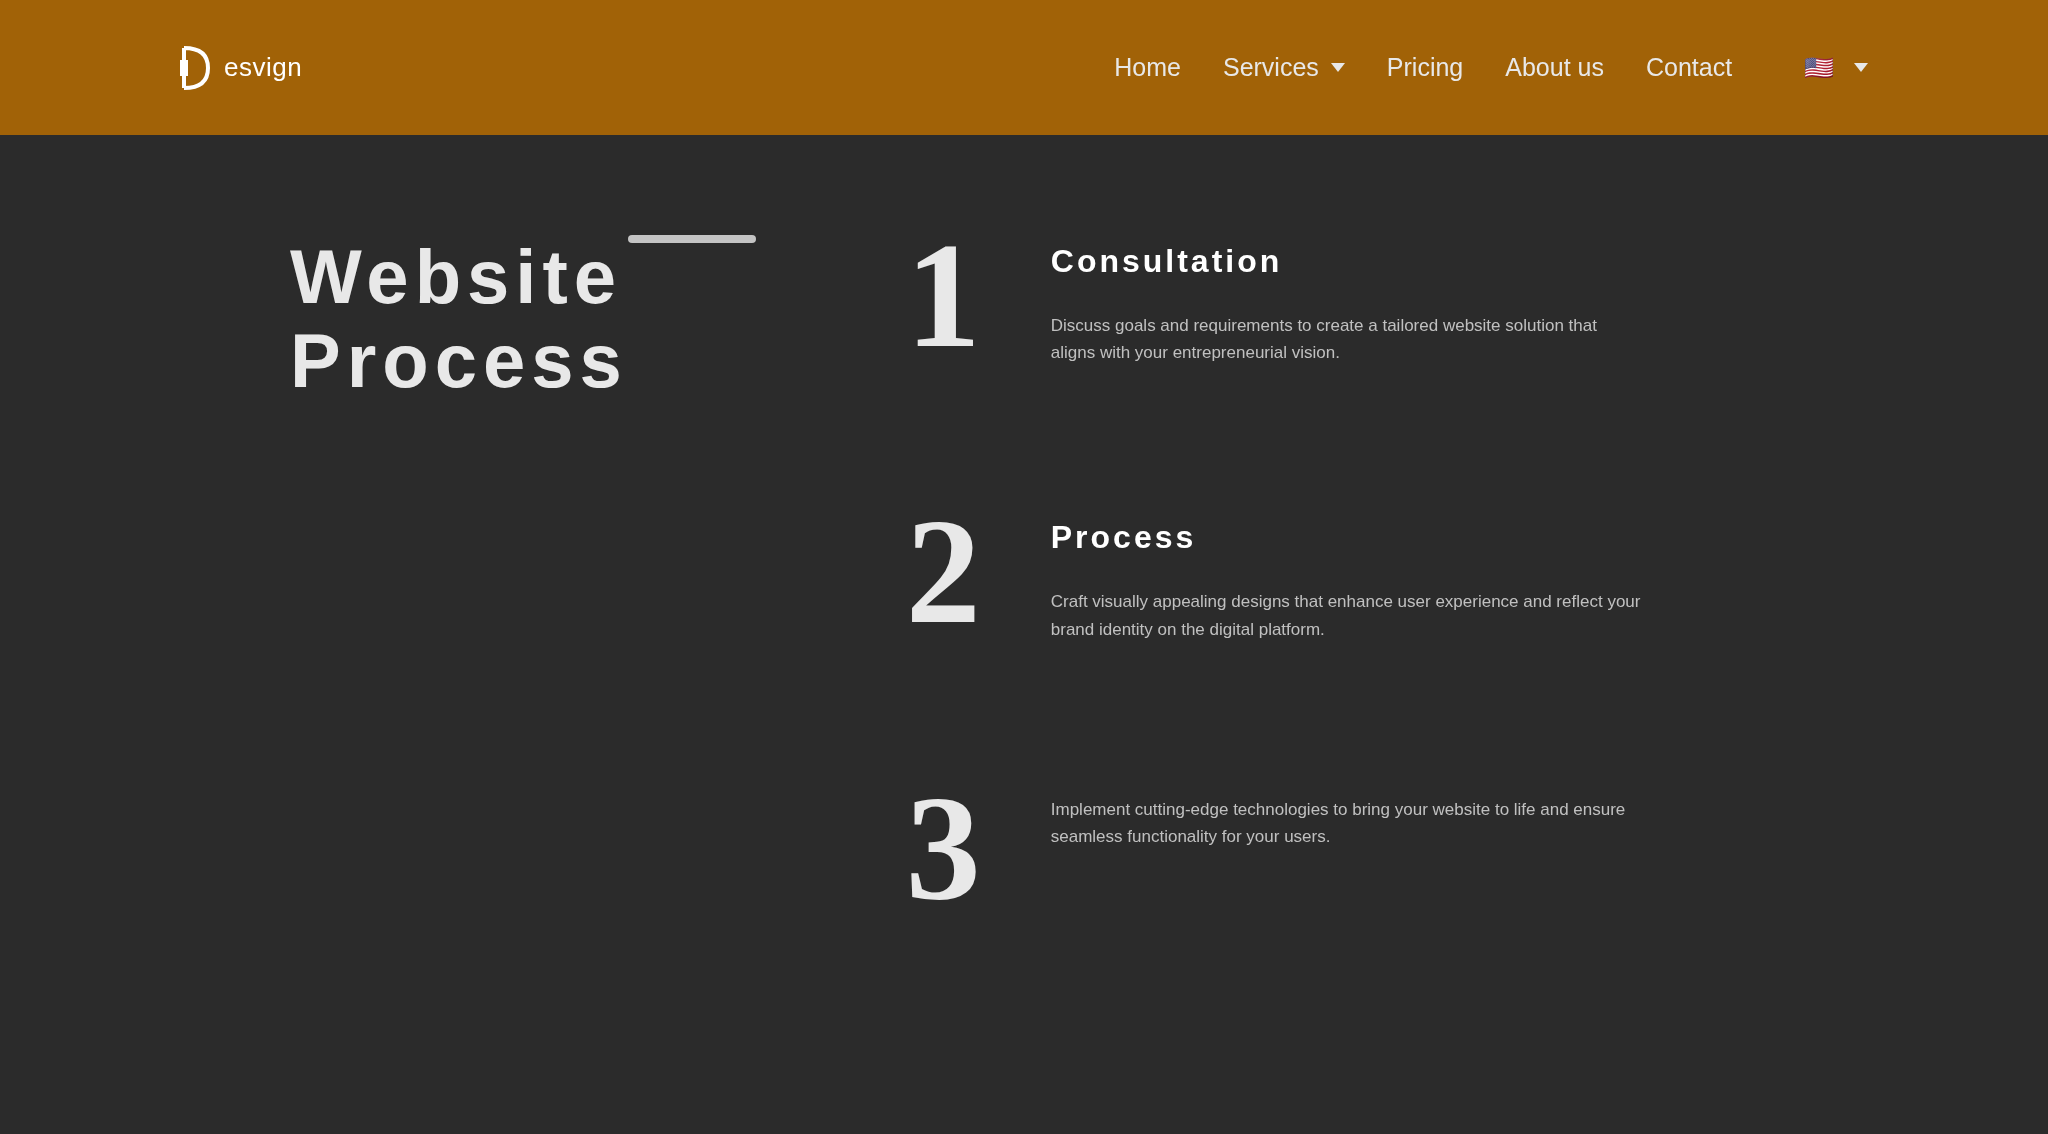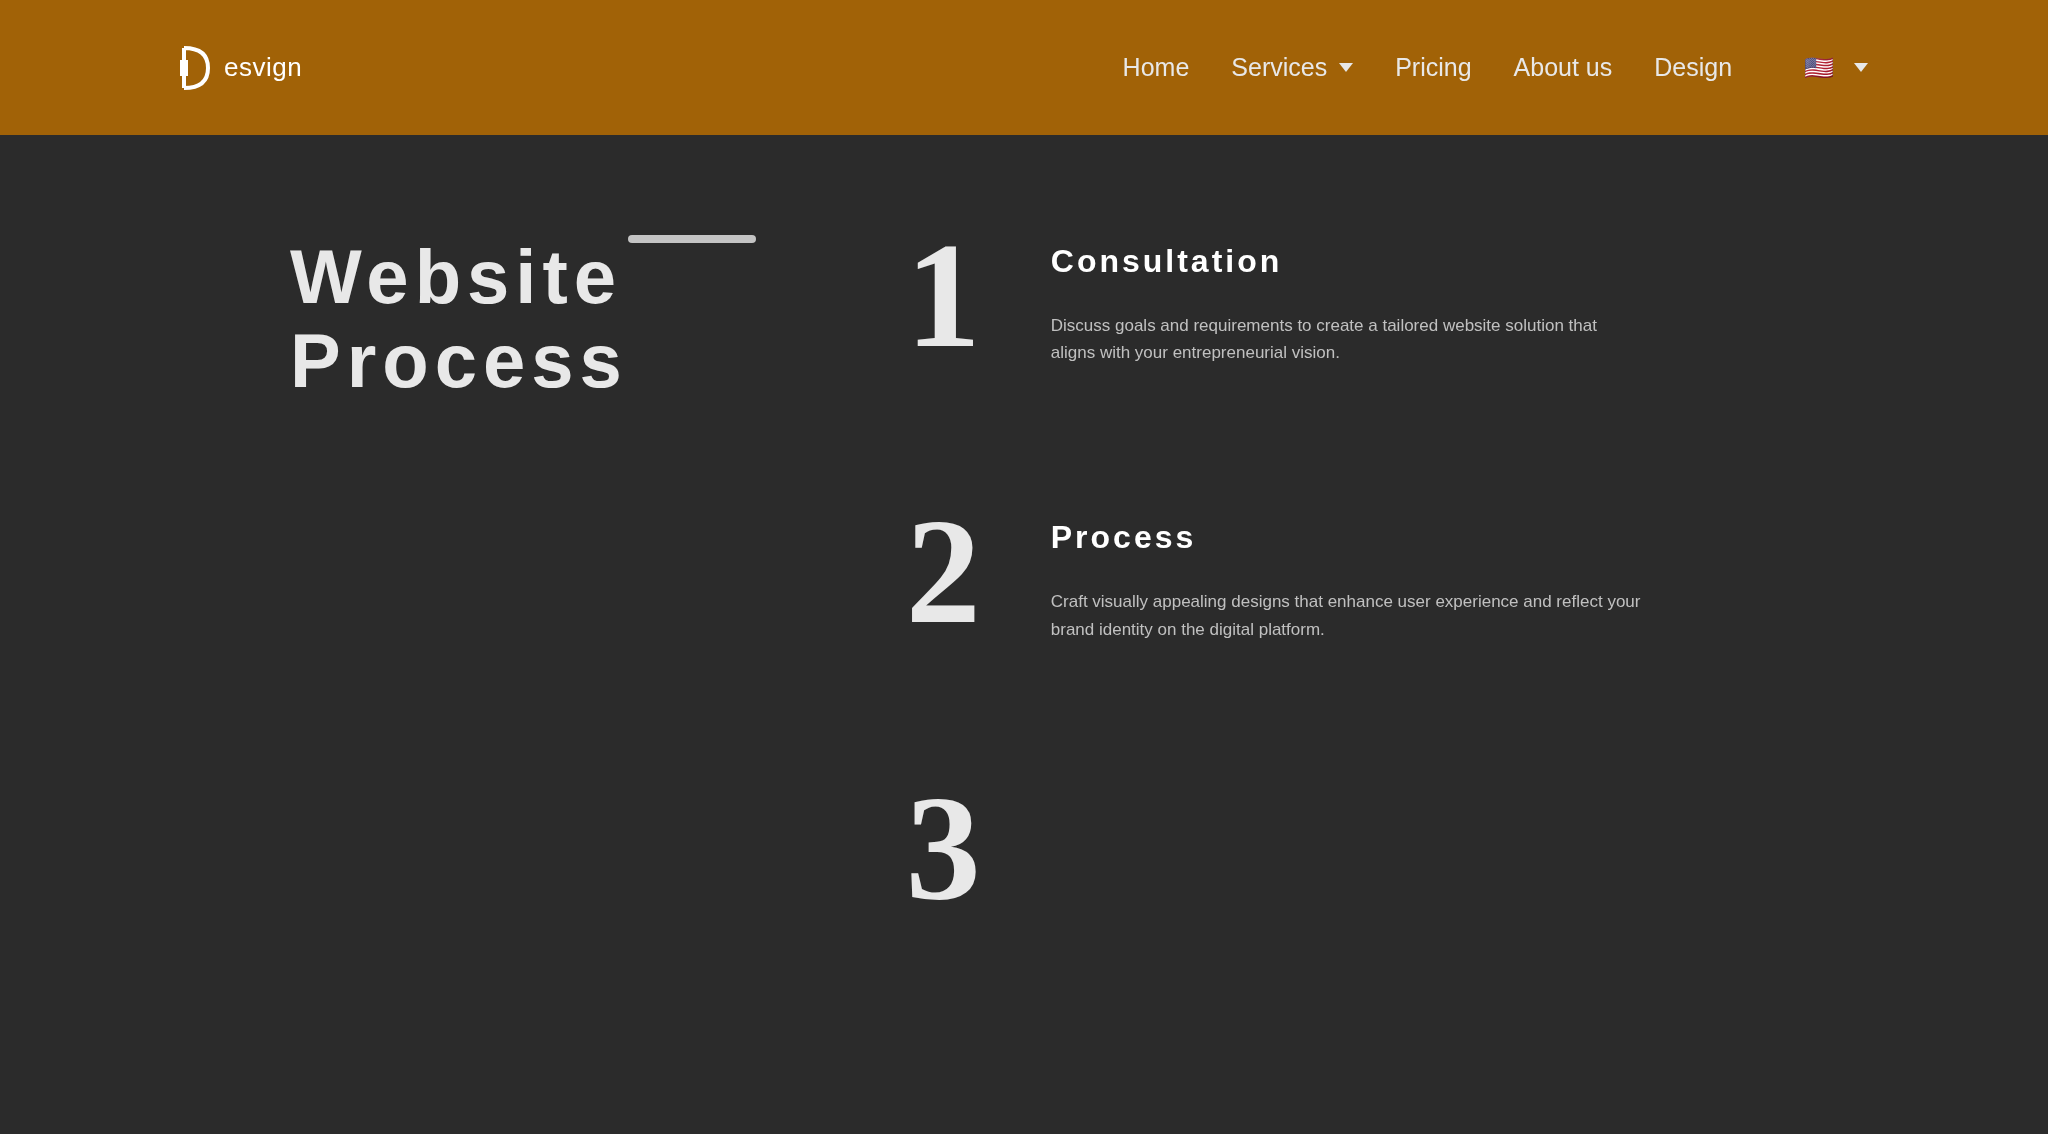--- a/index.html
+++ b/index.html
@@ -177,21 +177,21 @@
       <span>Services</span>
       <span class="dropdown-arrow"></span>
     </div>
     <div class="nav-item">
       <span>Pricing</span>
     </div>
     <div class="nav-item">
       <span>About us</span>
     </div>
     <div class="nav-item">
-      <span>Design</span>
+      <span>Contact</span>
     </div>
     <div class="lang-selector">
       <span class="flag">🇺🇸</span>
       <span class="dropdown-arrow"></span>
     </div>
   </div>
 </div>
 
 <div class="main">
   <div class="left-column">
@@ -212,16 +212,17 @@
     <div class="process-step">
       <div class="step-number">2</div>
       <div class="step-content">
         <h2 class="step-title">Process</h2>
         <p class="step-description">Craft visually appealing designs that enhance user experience and reflect your brand identity on the digital platform.</p>
       </div>
     </div>
     <div class="process-step">
       <div class="step-number">3</div>
       <div class="step-content">
+        <p class="step-description">Implement cutting-edge technologies to bring your website to life and ensure seamless functionality for your users.</p>
       </div>
     </div>
   </div>
 </div>
 
 </body></html>

